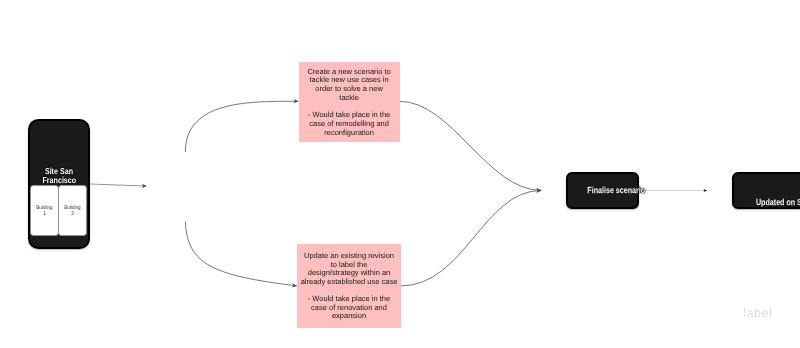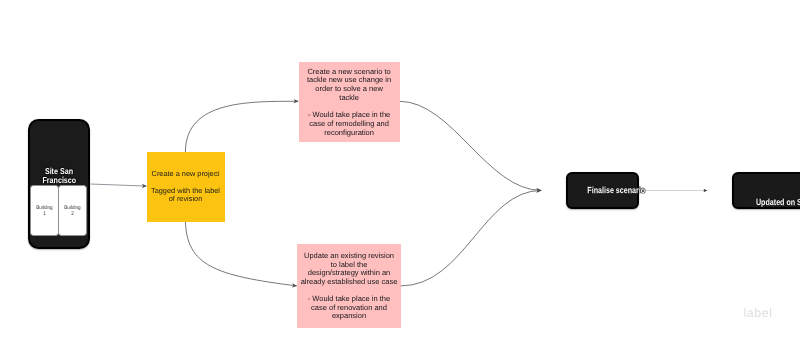--- a/index.html
+++ b/index.html
@@ -86,33 +86,25 @@
     <div class="bldg" id="bldg1">
       <div><span>Building</span><br>
       <span>1</span></div>
     </div>
     <div class="bldg" id="bldg2">
       <div><span>Building</span><br>
       <span>2</span></div>
     </div>
   </div>
 
-  <div class="node" id="yellow-node">
-    <div class="txt">
-        <div>Create a new project</div>
-        <div>&nbsp;</div>
-        <div>Tagged with the label</div>
-        <div>of revision</div>
-      </div>
-  </div>
 
   <div class="node pink" id="pink1">
     <div class="txt">
         <div>Create a new scenario to</div>
-        <div>tackle new use change in</div>
+        <div>tackle new use cases in</div>
         <div>order to solve a new</div>
         <div>tackle</div>
         <div>&nbsp;</div>
         <div>- Would take place in the</div>
         <div>case of remodelling and</div>
         <div>reconfiguration</div>
       </div>
   </div>
 
   <div class="node pink" id="pink2">

